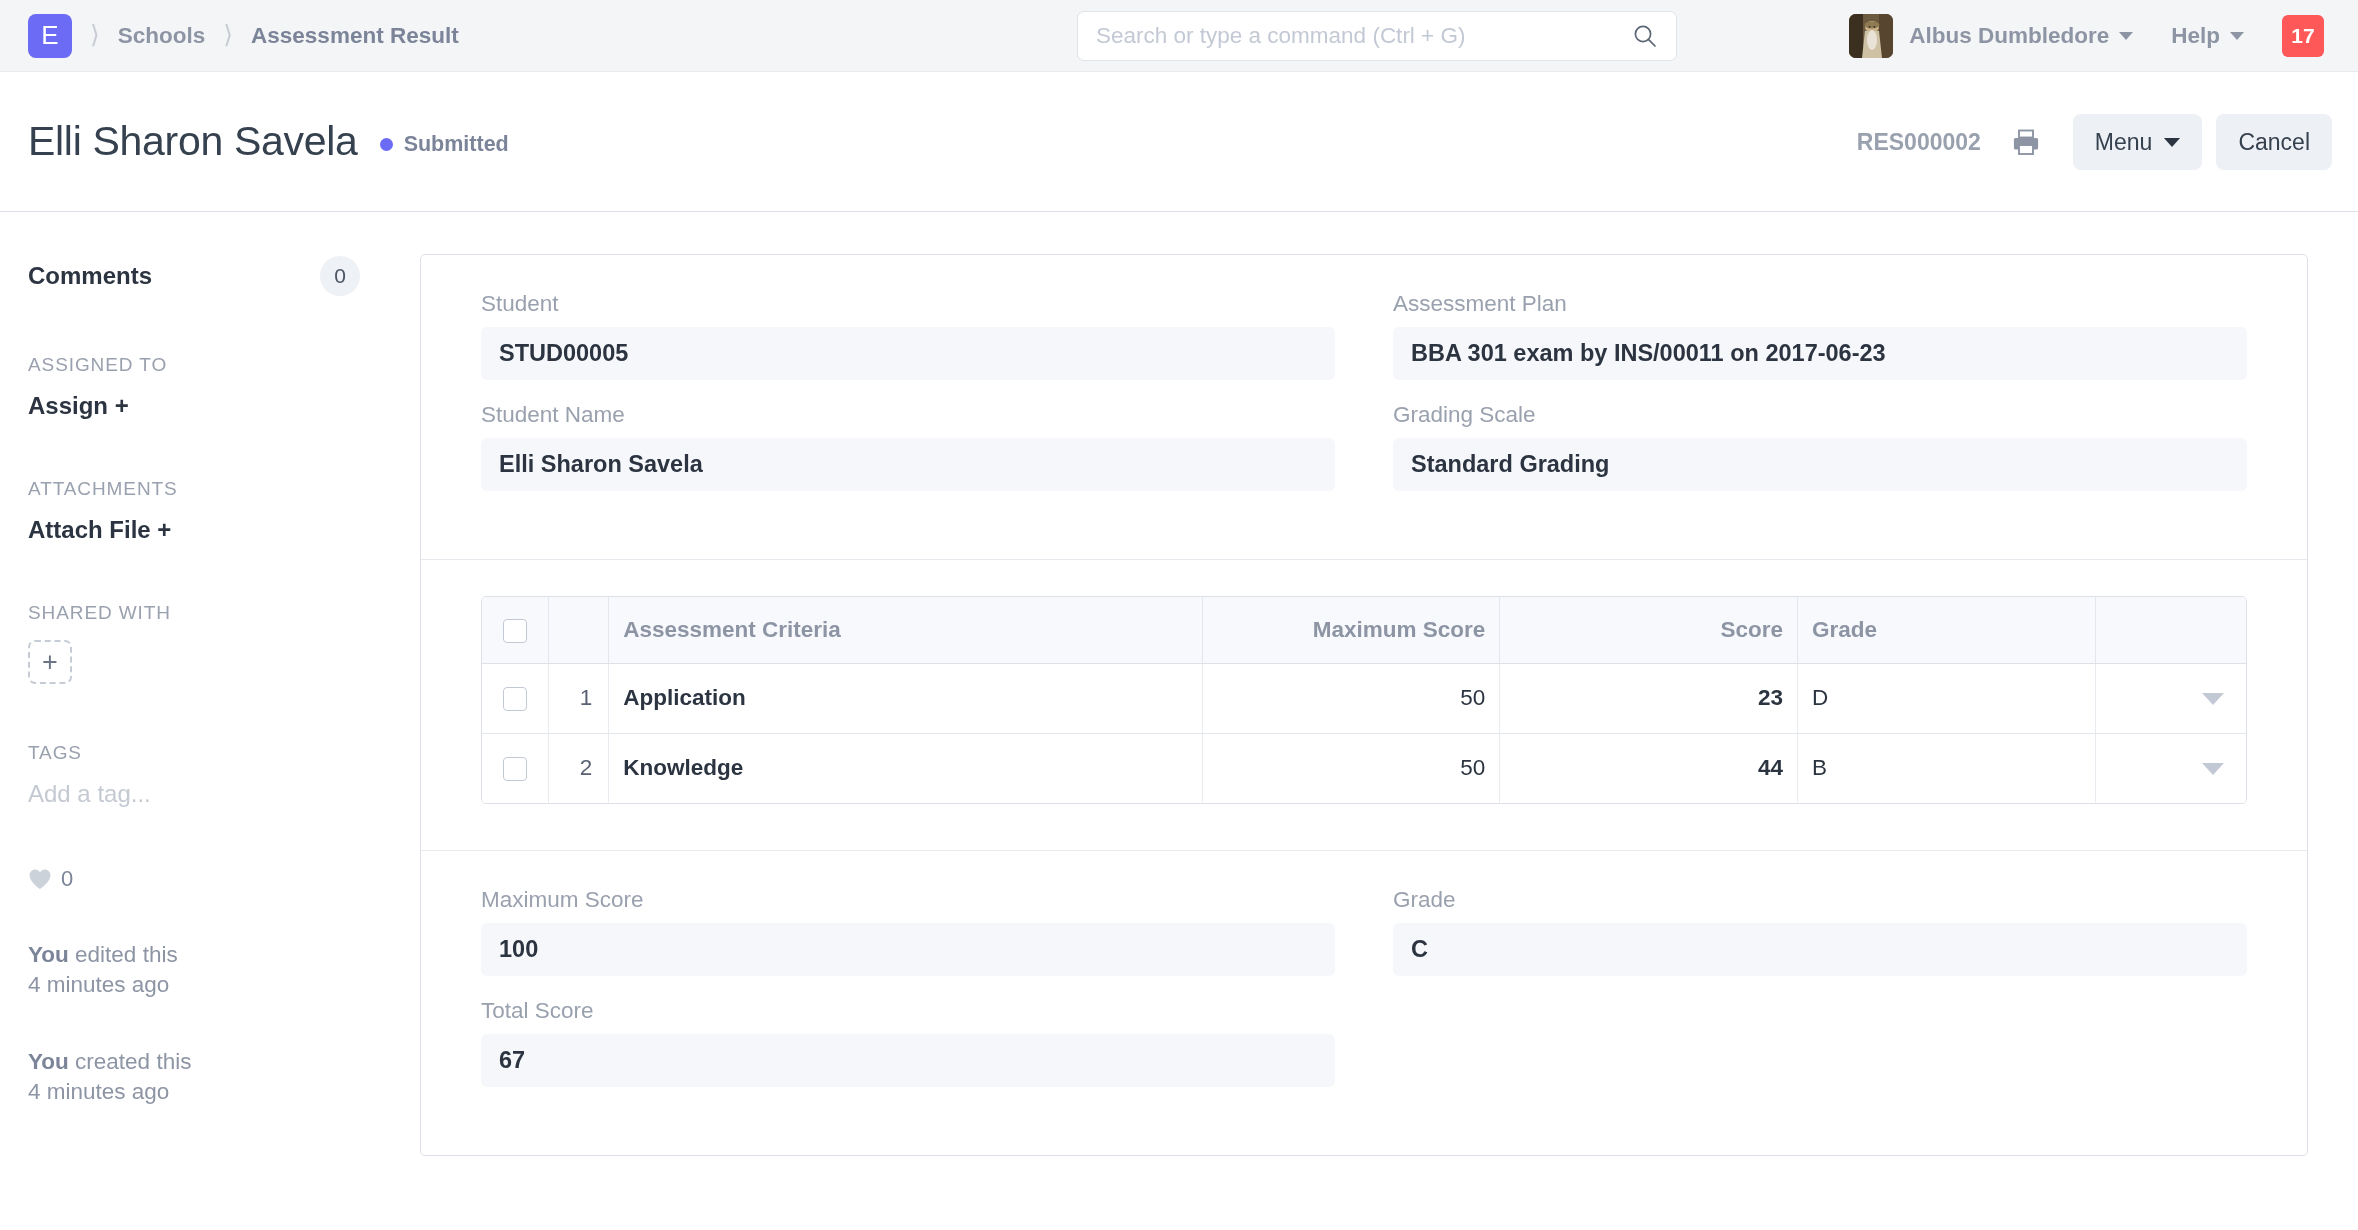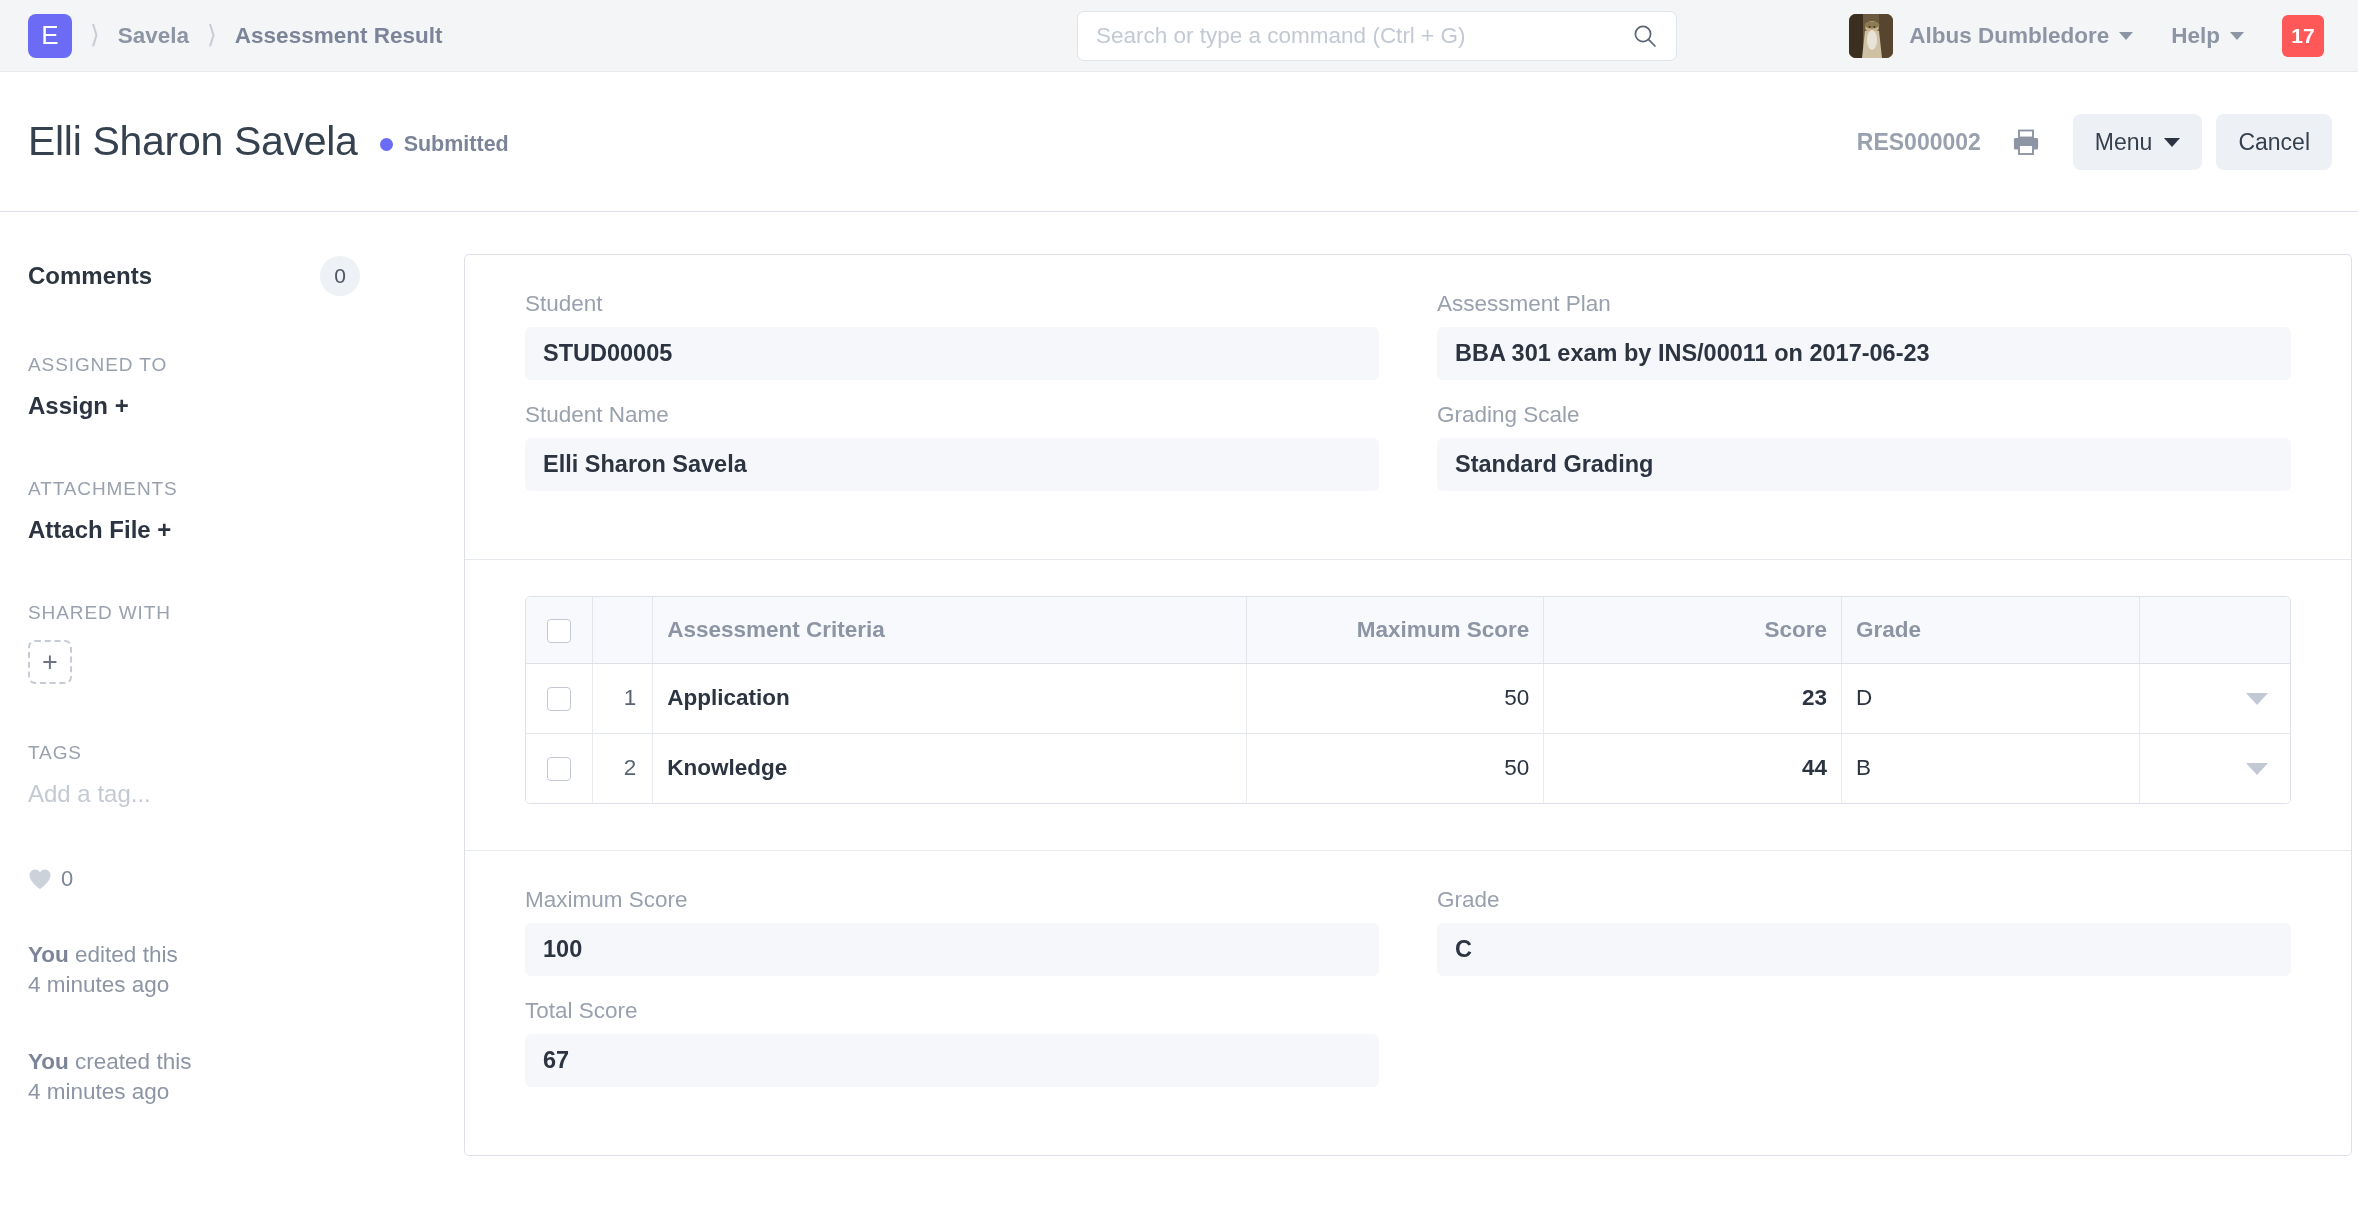--- a/index.html
+++ b/index.html
@@ -178,21 +178,21 @@
     display: inline-block;
     margin-left: 12px;
     width: 0; height: 0;
     border-left: 8px solid transparent;
     border-right: 8px solid transparent;
     border-top: 9px solid #2b3440;
   }
   .btn + .btn { margin-left: 14px; }
 
   
-  .body-wrap { display: flex; height: 1018px; gap: 44px; }
+  .body-wrap { display: flex; height: 1018px; }
 
   
   .sidebar {
     width: 420px;
     flex: 0 0 420px;
     padding: 44px 0 0 28px;
     background: #fff;
   }
   .side-row {
     display: flex; align-items: center;
@@ -350,21 +350,21 @@
     cursor: pointer;
   }
 </style>
 </head>
 <body>
 
 <div class="navbar">
   <div class="brand-logo">E</div>
 
   <span class="bc-sep">⟩</span>
-  <span class="bc-item">Savela</span>
+  <span class="bc-item">Schools</span>
   <span class="bc-sep">⟩</span>
   <span class="bc-item active">Assessment Result</span>
 
   <div class="search-wrap">
     <div class="search-box">
       <span class="ph">Search or type a command (Ctrl + G)</span>
       <span class="search-icon">
         <svg viewBox="0 0 26 26" width="26" height="26">
           <circle cx="11" cy="11" r="7.6" fill="none" stroke="#5b6575" stroke-width="1.7"></circle>
           <line x1="16.4" y1="16.4" x2="23" y2="23" stroke="#5b6575" stroke-width="1.7" stroke-linecap="round"></line>

